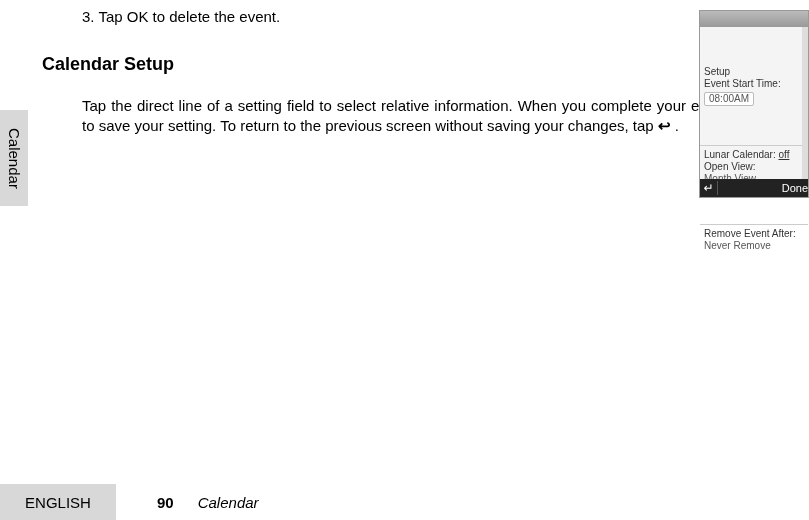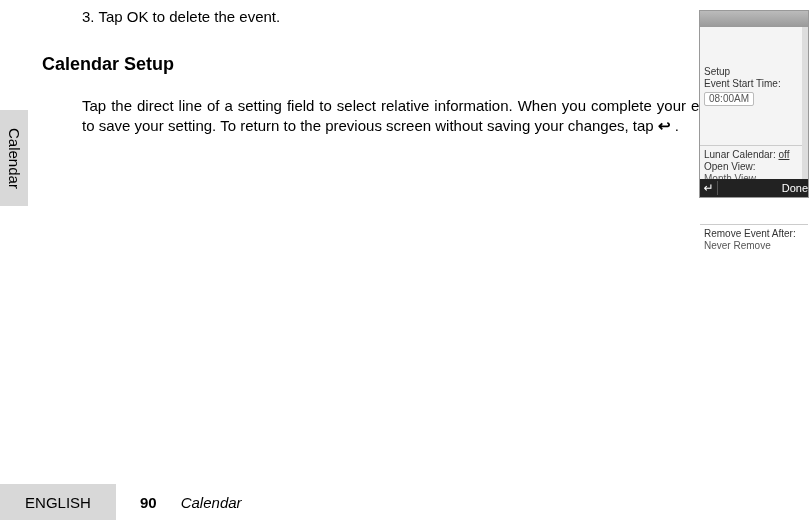--- a/index.html
+++ b/index.html
@@ -29,21 +29,21 @@
   
   .side-tab {
     position:absolute; left:0; top:110px; width:28px; height:96px;
     background:#d8d8d8; writing-mode: vertical-rl; text-orientation: mixed;
     font-size:15px; text-align:center; line-height:28px;
   }
 
   
   .footer { position:absolute; left:0; bottom:0; width:687px; height:36px; display:flex; align-items:center; }
   .footer-eng { width:116px; height:36px; background:#d8d8d8; font-size:15px; display:flex; align-items:center; justify-content:center; }
-  .footer-page { font-size:15px; font-weight:bold; margin-left:24px; }
+  .footer-page { font-size:15px; font-weight:bold; margin-left:41px; }
   .footer-section { font-size:15px; font-style:italic; margin-left:24px; }
 
   
   .phone {
     position:absolute; right:0; top:10px; width:110px; height:188px;
     border:1px solid #999; background:#f4f4f4; font-size:10px;
   }
   .phone .titlebar { height:16px; background:linear-gradient(#bbb,#999); }
   .phone .row { padding:3px 4px; border-top:1px solid #ccc; color:#333; line-height:1.2;margin-top:36px; }
   .phone .row.first { border-top:none; }

